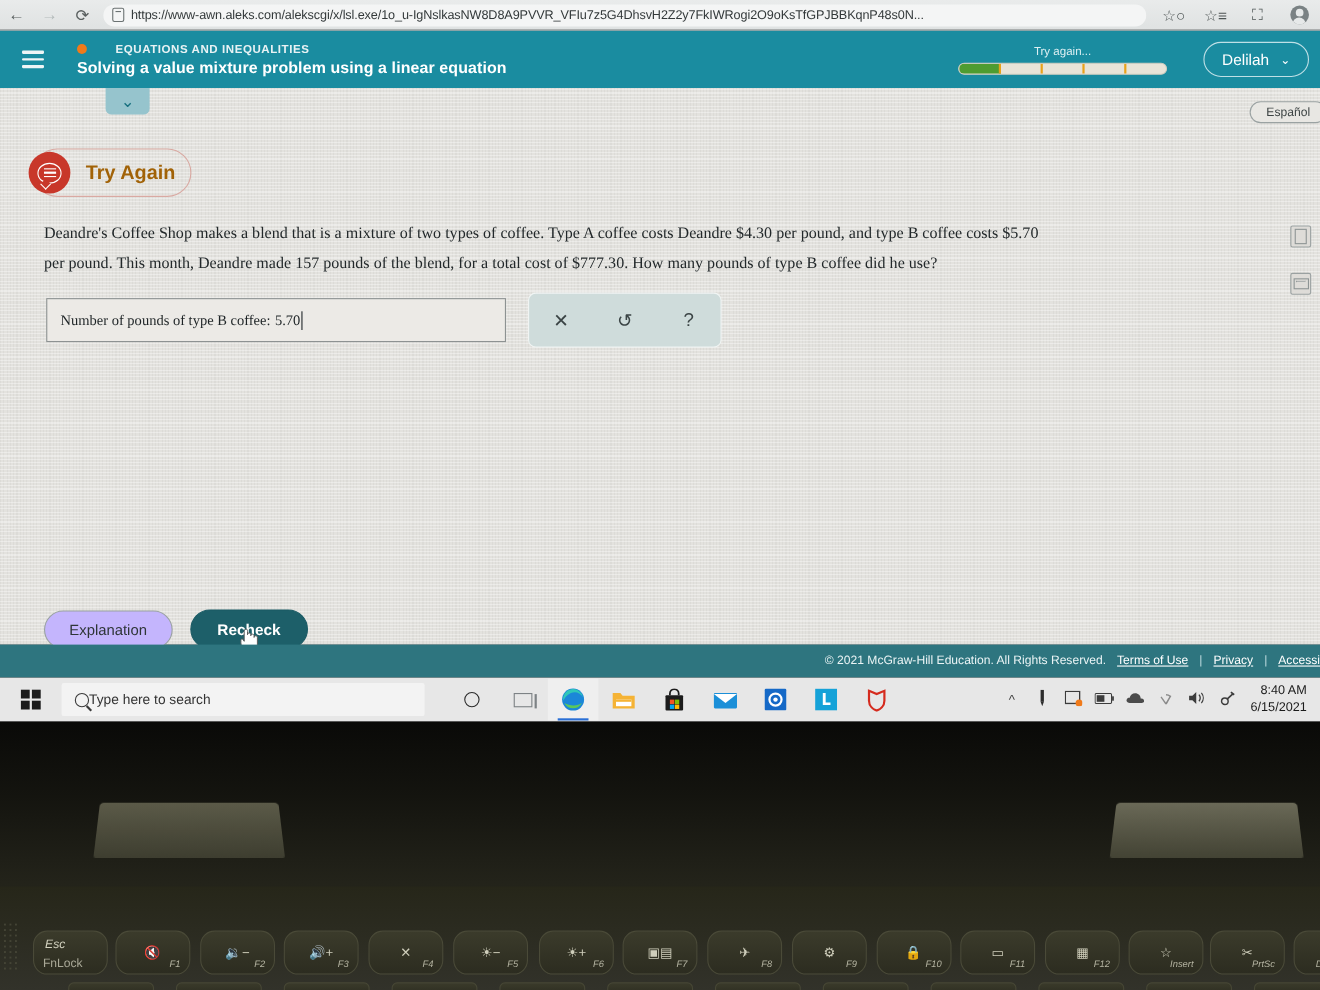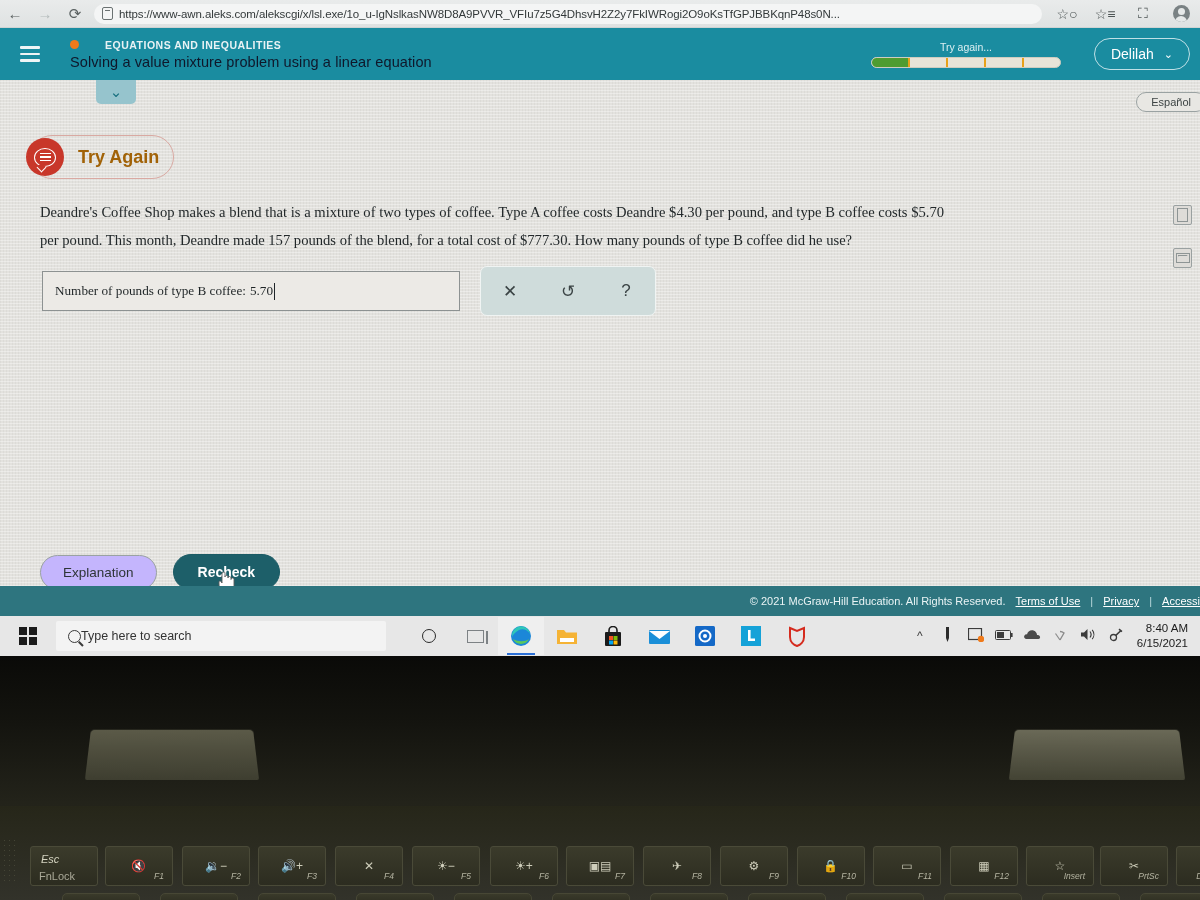--- a/index.html
+++ b/index.html
@@ -67,21 +67,21 @@
     align-items: center; justify-content: center; flex: 0 0 auto;
   }
   .hamburger span { display: block; width: 20px; height: 2.4px; background: #eef5f6; border-radius: 1px; }
   .title-block { flex: 0 0 auto; padding-left: 10px; }
   .topic-row { display: flex; align-items: center; gap: 6px; }
   .topic-dot { width: 9px; height: 9px; border-radius: 50%; background: #f07a1a; flex: 0 0 auto; }
   .topic-label {
     font-size: 10.5px; color: #e8f2f4; letter-spacing: 0.5px; font-weight: bold; padding-left: 20px;
   }
   .lesson-title {
-    font-size: 14.5px; color: #0f172a; font-weight: normal; margin-top: 3px; letter-spacing: 0.1px;
+    font-size: 14.5px; color: #ffffff; font-weight: bold; margin-top: 3px; letter-spacing: 0.1px;
   }
   .header-spacer { flex: 1 1 auto; }
   .progress-area { flex: 0 0 auto; width: 220px; text-align: center; margin-right: 18px; }
   .try-again-small { font-size: 10.5px; color: #dceff2; margin-bottom: 4px; }
   .progress-track {
     height: 11px; width: 190px; margin: 0 auto; border-radius: 6px;
     background: #e8e4d8; display: flex; overflow: hidden;
     border: 1px solid #cfcdc0;
   }
   .pseg { flex: 1 1 0; border-right: 2px solid #e8a21a; height: 100%; }
@@ -268,21 +268,21 @@
     border-radius: 4px 4px 2px 2px; transform: perspective(200px) rotateX(16deg);
   }
   .deck {
     position: absolute; left: 0; top: 150px; width: 1200px; height: 94px;
     background: linear-gradient(180deg,#262619 0%, #32322a 100%);
   }
   .keyrow { position: absolute; left: 0; top: 190px; width: 1200px; height: 48px; }
   .key {
     position: absolute; height: 40px;
     background: linear-gradient(180deg,#3b3b2b 0%,#2c2c20 100%);
-    border: 1px solid #4a4a38; border-radius: 3px;
+    border: 1px solid #4a4a38; border-radius: 13px;
     color: #c9c8b4; font-size: 10px;
     display: flex; align-items: center; justify-content: center;
   }
   .key .glyph { font-size: 12px; color: #cfcebb; }
   .key .fl {
     position: absolute; right: 8px; bottom: 4px; font-size: 8.5px; color: #b5b4a2;
     font-style: italic;
   }
   .key .esc-main { position:absolute; left:10px; top:6px; font-size: 11px; font-style: italic; color:#d4d3c0;}
   .key .esc-sub { position:absolute; left:8px; bottom:3px; font-size: 11px; color:#a9a897; }

